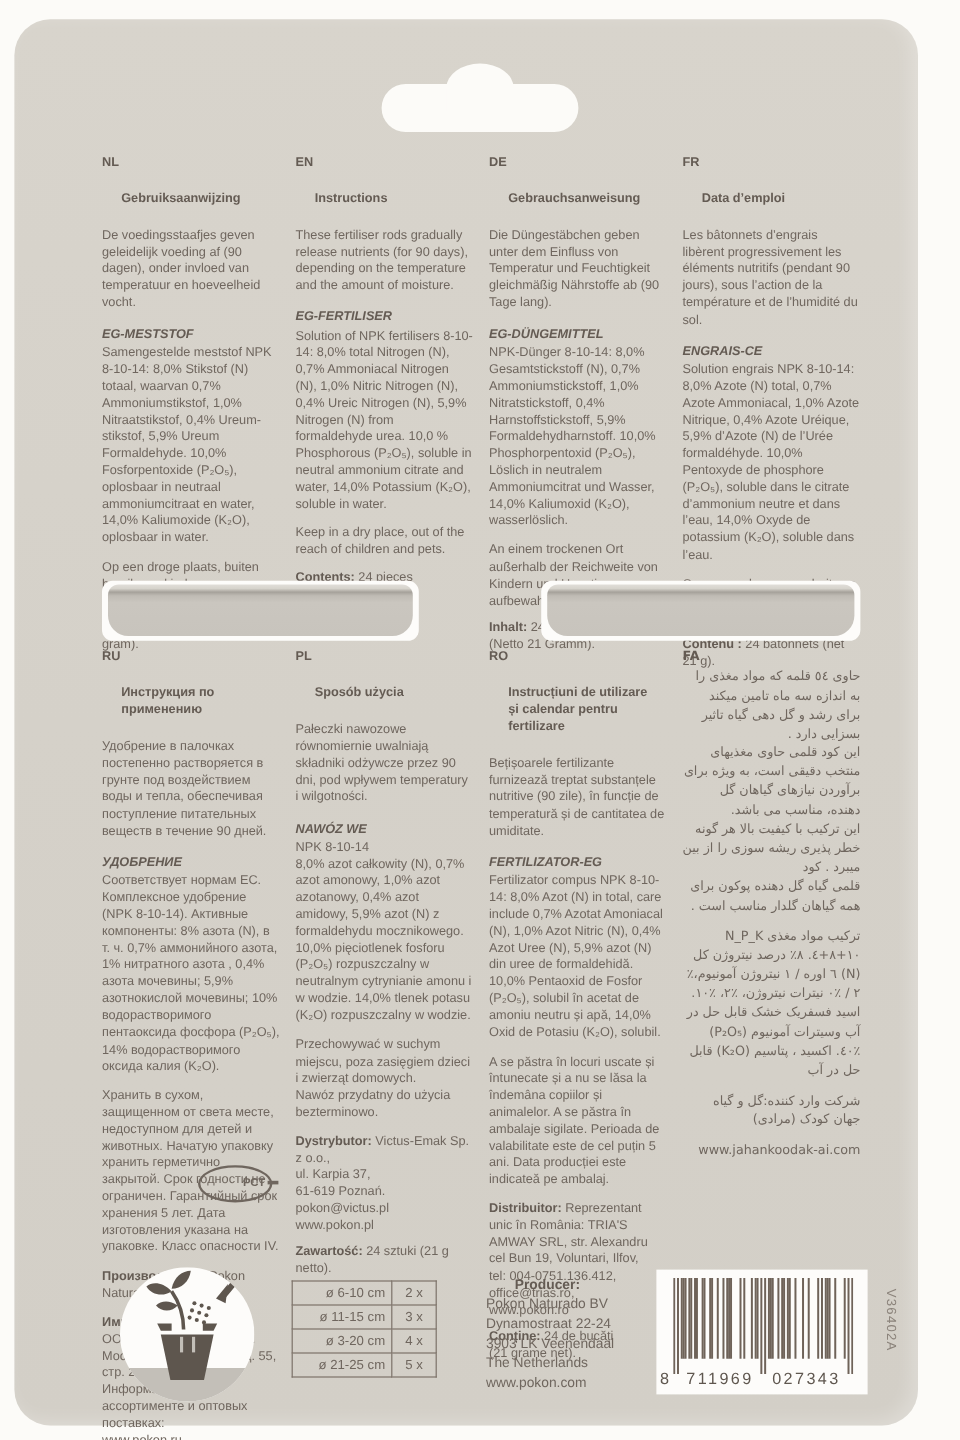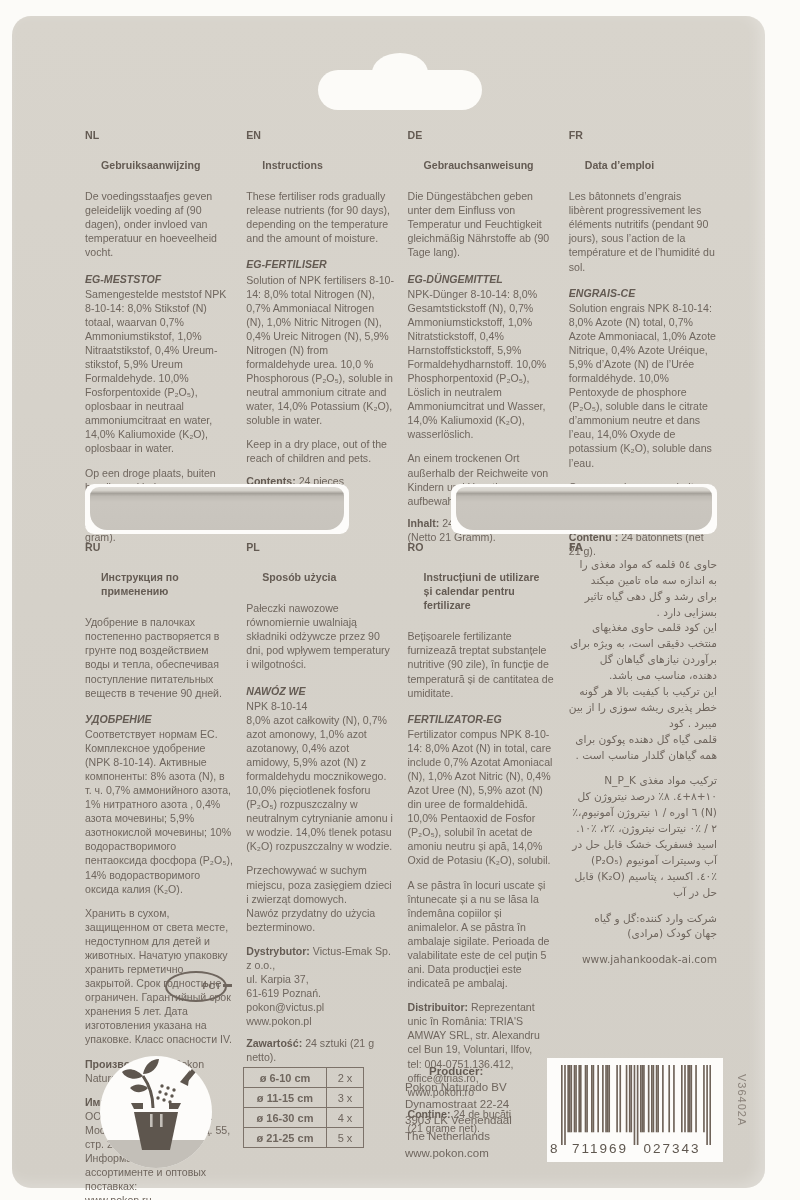--- a/index.html
+++ b/index.html
@@ -6,21 +6,21 @@
   body{
     width:800px;height:1200px;
     background:#fcfbf8;
     font-family:"Liberation Sans",sans-serif;
     -webkit-font-smoothing:antialiased;
   }
   .stage{position:relative;width:800px;height:1200px;overflow:hidden;}
   .card{
     position:absolute;left:12px;top:16px;width:753px;height:1172px;
     background:linear-gradient(180deg,#d8d4cc 0%,#d5d1c9 50%,#d3cfc7 100%);
-    border-radius:19px;
+    border-radius:30px;
     box-shadow:inset -6px -4px 14px rgba(255,255,255,0.25);
   }
   
   .hang-slot{position:absolute;left:306px;top:54px;width:164px;height:40px;background:#fcfbf8;border-radius:20px;}
   .hang-slot::before{content:'';position:absolute;left:54px;top:-17px;width:56px;height:40px;background:#fcfbf8;border-radius:50% 50% 0 0;}
 
   
   .cols{position:absolute;left:73px;width:632px;display:flex;gap:13px;}
   .cols.top{top:112px;height:346px;}
   .cols.bottom{top:524px;height:498px;}
@@ -44,21 +44,21 @@
   
   .window{position:absolute;top:468px;height:50px;background:#fdfcfa;border-radius:9px;}
   .win-left{left:73px;width:264px;}
   .win-right{left:439px;width:266px;}
   .tray{position:absolute;left:5px;right:5px;top:3px;bottom:4px;border-radius:9px 9px 17px 17px;
         background:linear-gradient(180deg,#e1ded9 0%,#d6d3cc 8%,#a5a19a 15%,#bfbbb4 22%,#cac6bf 35%,#c8c4bd 100%);}
 
   
   .dosage{position:absolute;left:231px;top:1051px;border-collapse:collapse;font-size:11px;color:#6f665e;}
   .dosage td{border:1.6px solid #7c7269;padding:1px 5px;height:17px;white-space:nowrap;}
-  .dosage td.size{width:72px;text-align:center;font-weight:bold;}
+  .dosage td.size{width:72px;text-align:right;}
   .dosage td.cnt{width:26px;text-align:center;}
 
   
   .producer{position:absolute;left:393px;top:1047px;width:150px;font-size:11.5px;line-height:1.42;color:#6f665e;}
   .producer .producer-label{font-weight:700;color:#645b53;padding-left:24px;}
   .producer .producer-lines{white-space:pre-line;}
 
   
   .barcode{position:absolute;left:535px;top:1042px;width:176px;height:104px;background:#fdfcfa;}
   .barcode svg{position:absolute;left:14px;top:7px;width:150px;height:80px;}
@@ -234,21 +234,21 @@
         <tbody>
           <tr>
             <td class="size">ø 6-10 cm</td>
             <td class="cnt">2 x</td>
           </tr>
           <tr>
             <td class="size">ø 11-15 cm</td>
             <td class="cnt">3 x</td>
           </tr>
           <tr>
-            <td class="size">ø 16-30 cm</td>
+            <td class="size">ø 3-20 cm</td>
             <td class="cnt">4 x</td>
           </tr>
           <tr>
             <td class="size">ø 21-25 cm</td>
             <td class="cnt">5 x</td>
           </tr>
         </tbody>
       </table>
 
     <div class="producer">

